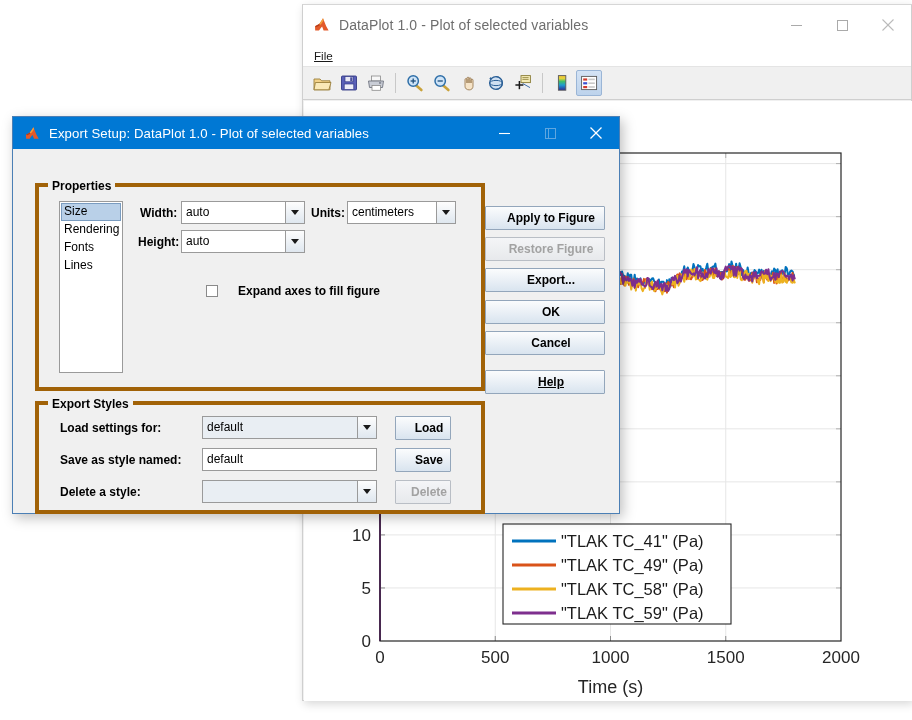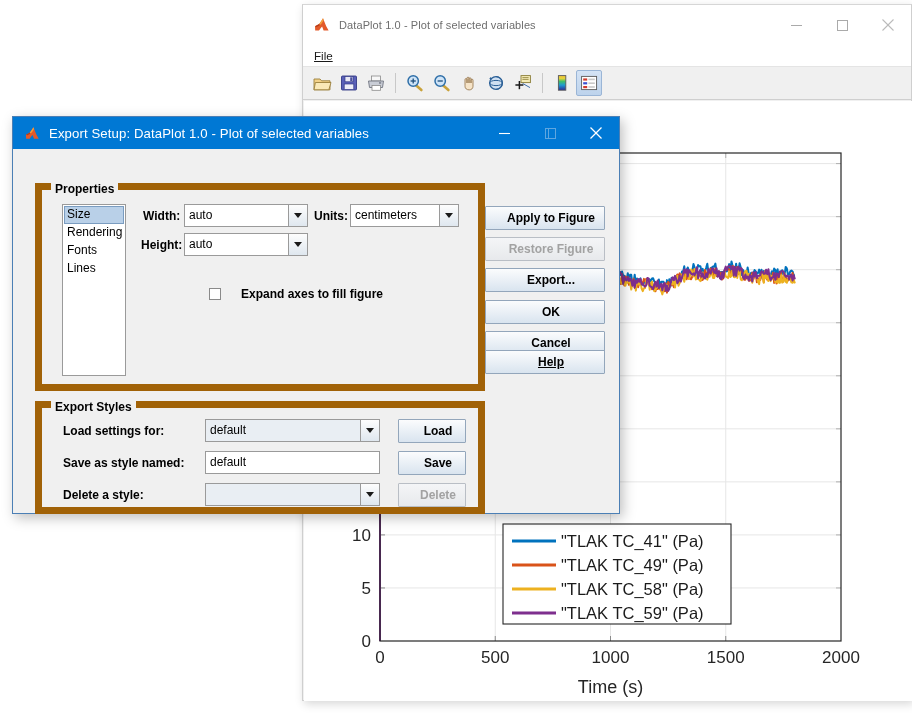--- a/index.html
+++ b/index.html
@@ -30,21 +30,21 @@
     height: 40px;
     background: #ffffff;
     display: flex; align-items: center;
   }
   #figure-appicon {
     width: 16px; height: 16px;
     margin-left: 11px; margin-right: 9px;
     position: relative; flex: none;
   }
   #figure-title {
-    font-size: 11px;
+    font-size: 14px;
     color: #6e6e6e;
     white-space: nowrap;
     letter-spacing: 0.1px;
   }
   .win-btns { position: absolute; right: 0; top: 0; height: 40px; display: flex; }
   .win-btn {
     width: 46px; height: 40px;
     display: flex; align-items: center; justify-content: center;
   }
   .win-btn svg { display: block; }
@@ -126,21 +126,21 @@
   }
   #export-body {
     position: absolute;
     left: 0; top: 32px; right: 0; bottom: 0;
     background: #f0f0f0;
   }
 
   
   .groupbox {
     position: absolute;
-    border: 7px solid #a16207;
+    border: 4px solid #a16207;
     background: transparent;
   }
   .group-legend {
     position: absolute;
     top: -8px; left: 9px;
     background: #f0f0f0;
     padding: 0 4px;
     font-size: 12px;
     color: #000000;
     font-weight: bold;
@@ -248,21 +248,21 @@
     color: #000000;
     display: flex; align-items: center; justify-content: center;
     white-space: nowrap;
     padding-left: 12px;
   }
   .jbtn.disabled {
     color: #a2a2a2;
     background: linear-gradient(#f4f5f7, #e7e9ec);
     border-color: #b9bec5;
   }
-  .jbtn.small { width: 68px; text-align: right; }
+  .jbtn.small { width: 56px; text-align: right; }
 </style>
 </head>
 <body>
 
 <div id="desktop">
 
   <div id="figure-window">
 
     <div id="figure-titlebar">
       <div id="figure-appicon">
@@ -575,18 +575,18 @@
             </div>
         </div>
         <div class="jbtn small disabled" style="left:356px; top:75px;">Delete</div>
       </div>
 
       <div class="jbtn" style="left:472px; top:57px;">Apply to Figure</div>
       <div class="jbtn disabled" style="left:472px; top:88px;">Restore Figure</div>
       <div class="jbtn" style="left:472px; top:119px;">Export...</div>
       <div class="jbtn" style="left:472px; top:182px;">Cancel</div>
       <div class="jbtn" style="left:472px; top:151px;">OK</div>
-      <div class="jbtn" style="left:472px; top:201px;text-decoration:underline;">Help</div>
+      <div class="jbtn" style="left:472px; top:221px;text-decoration:underline;">Help</div>
 
     </div>
   </div>
 
 </div>
 
 </body></html>

